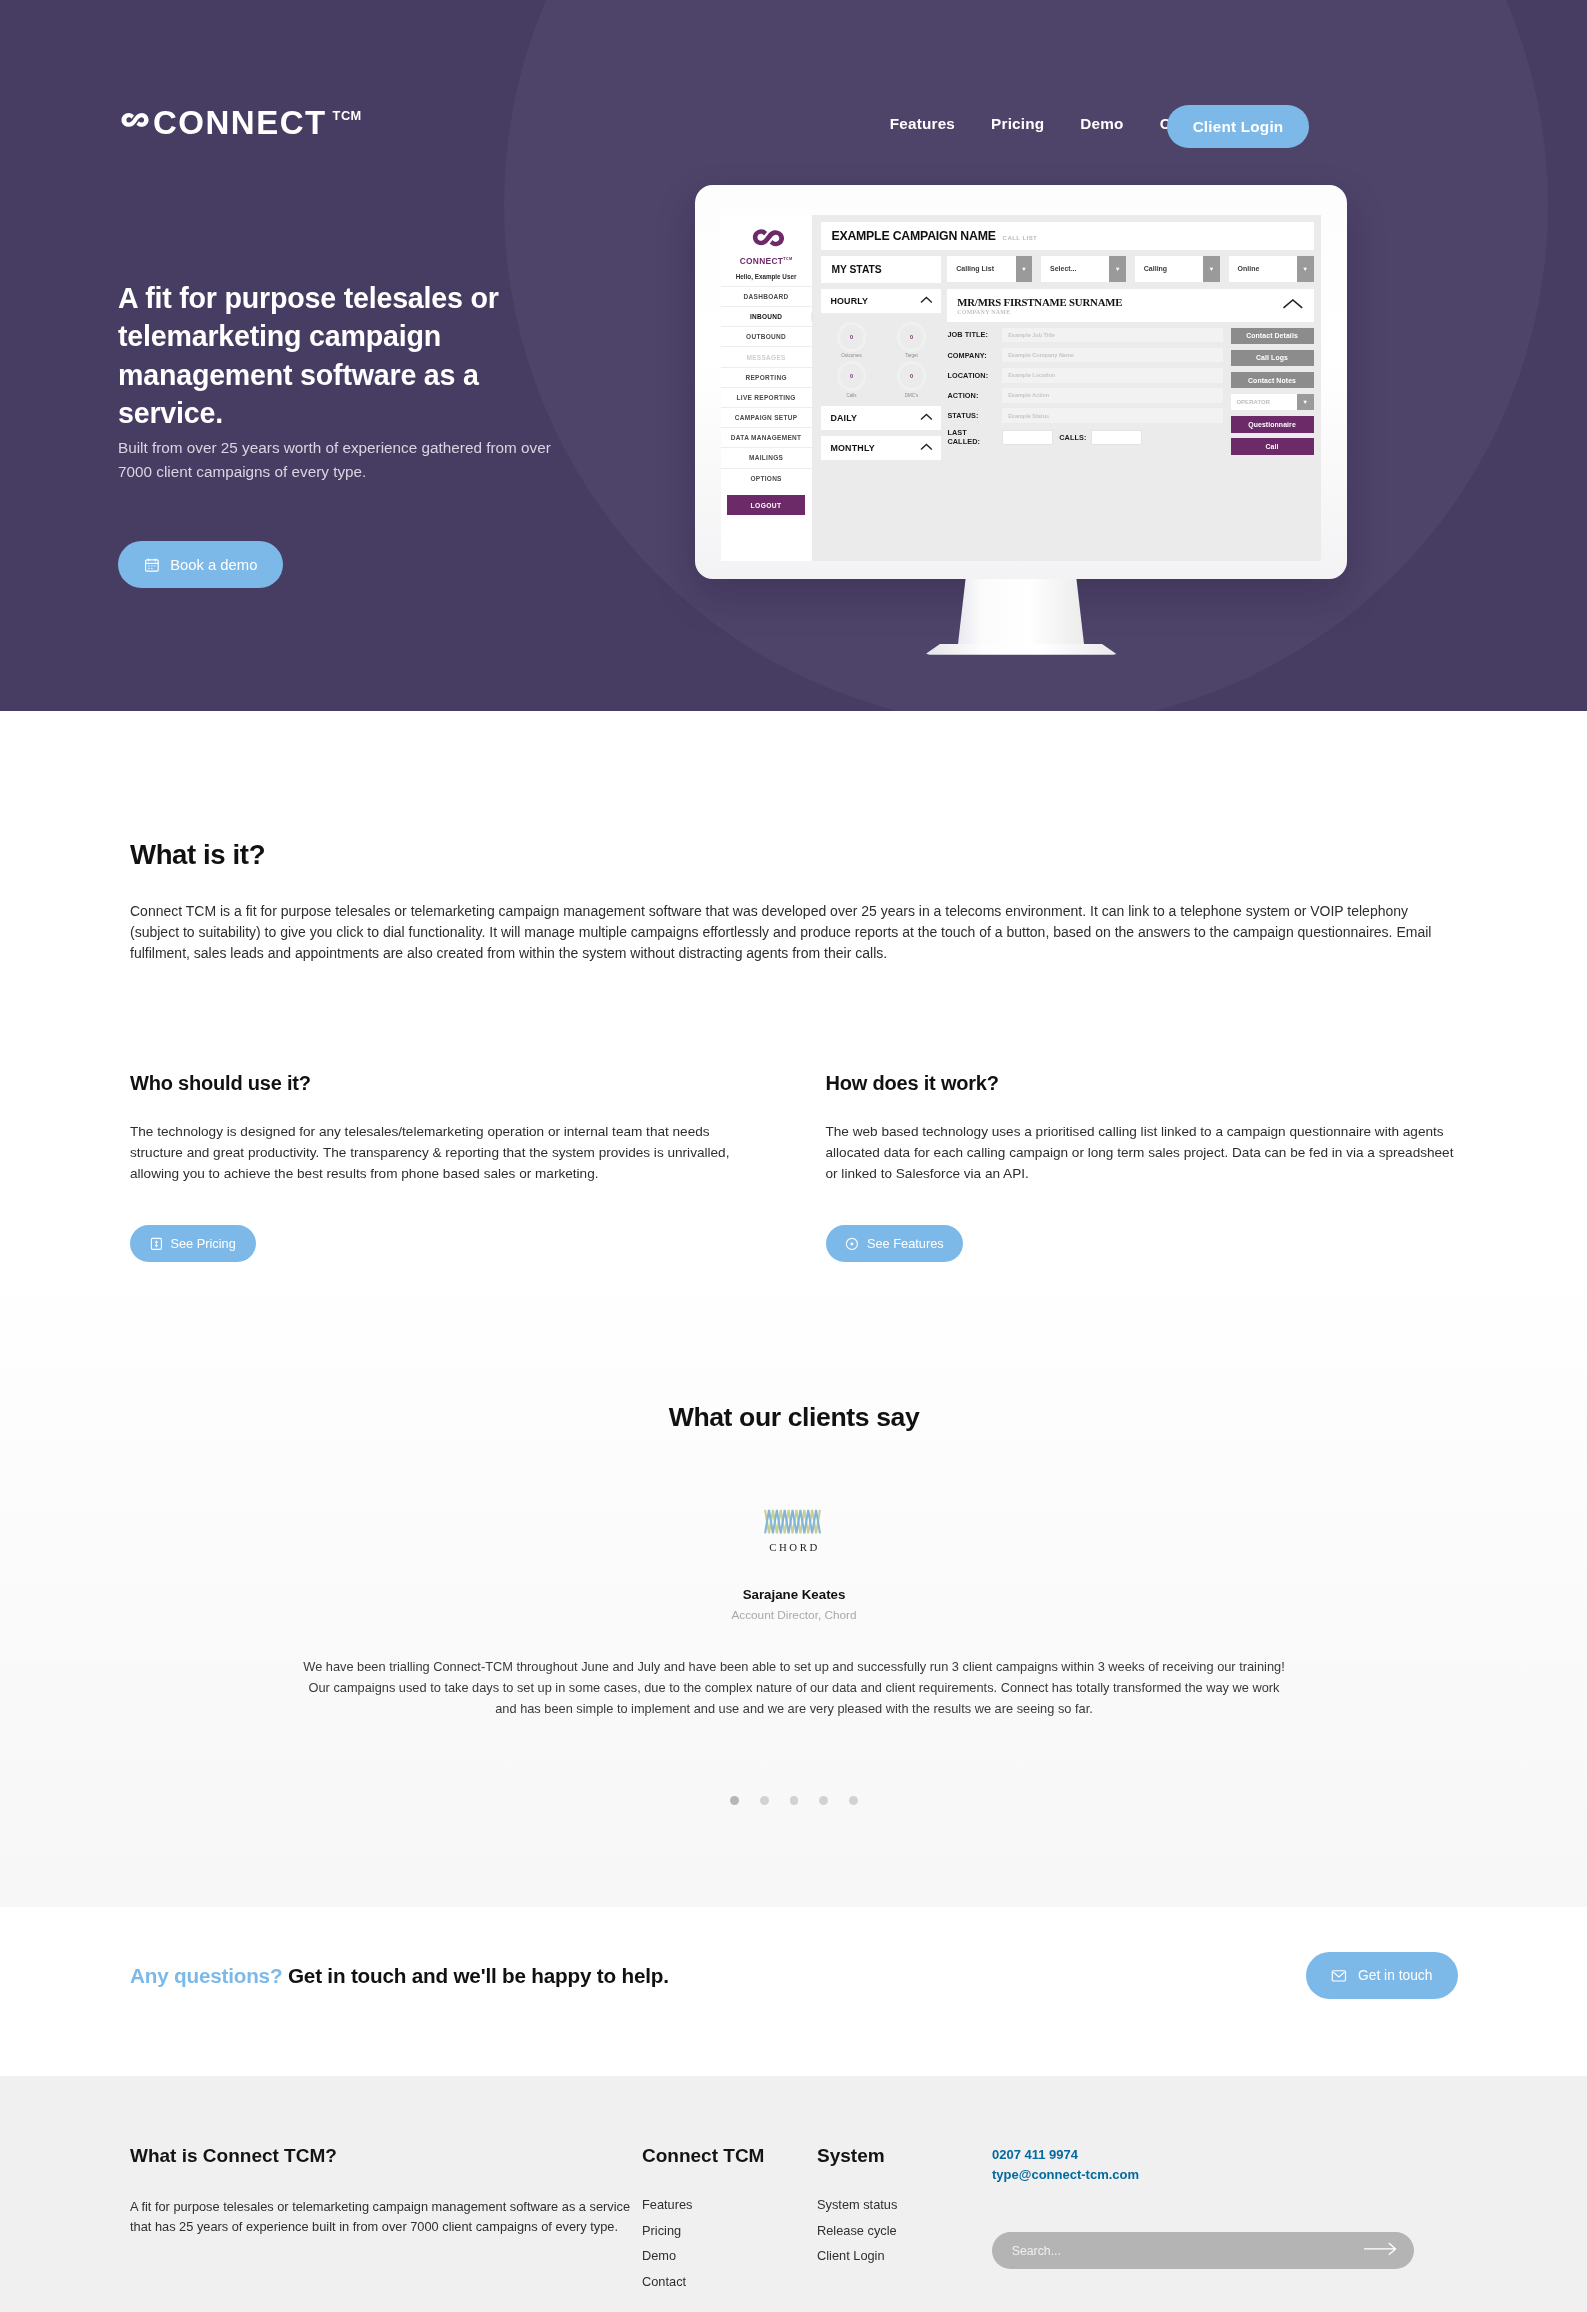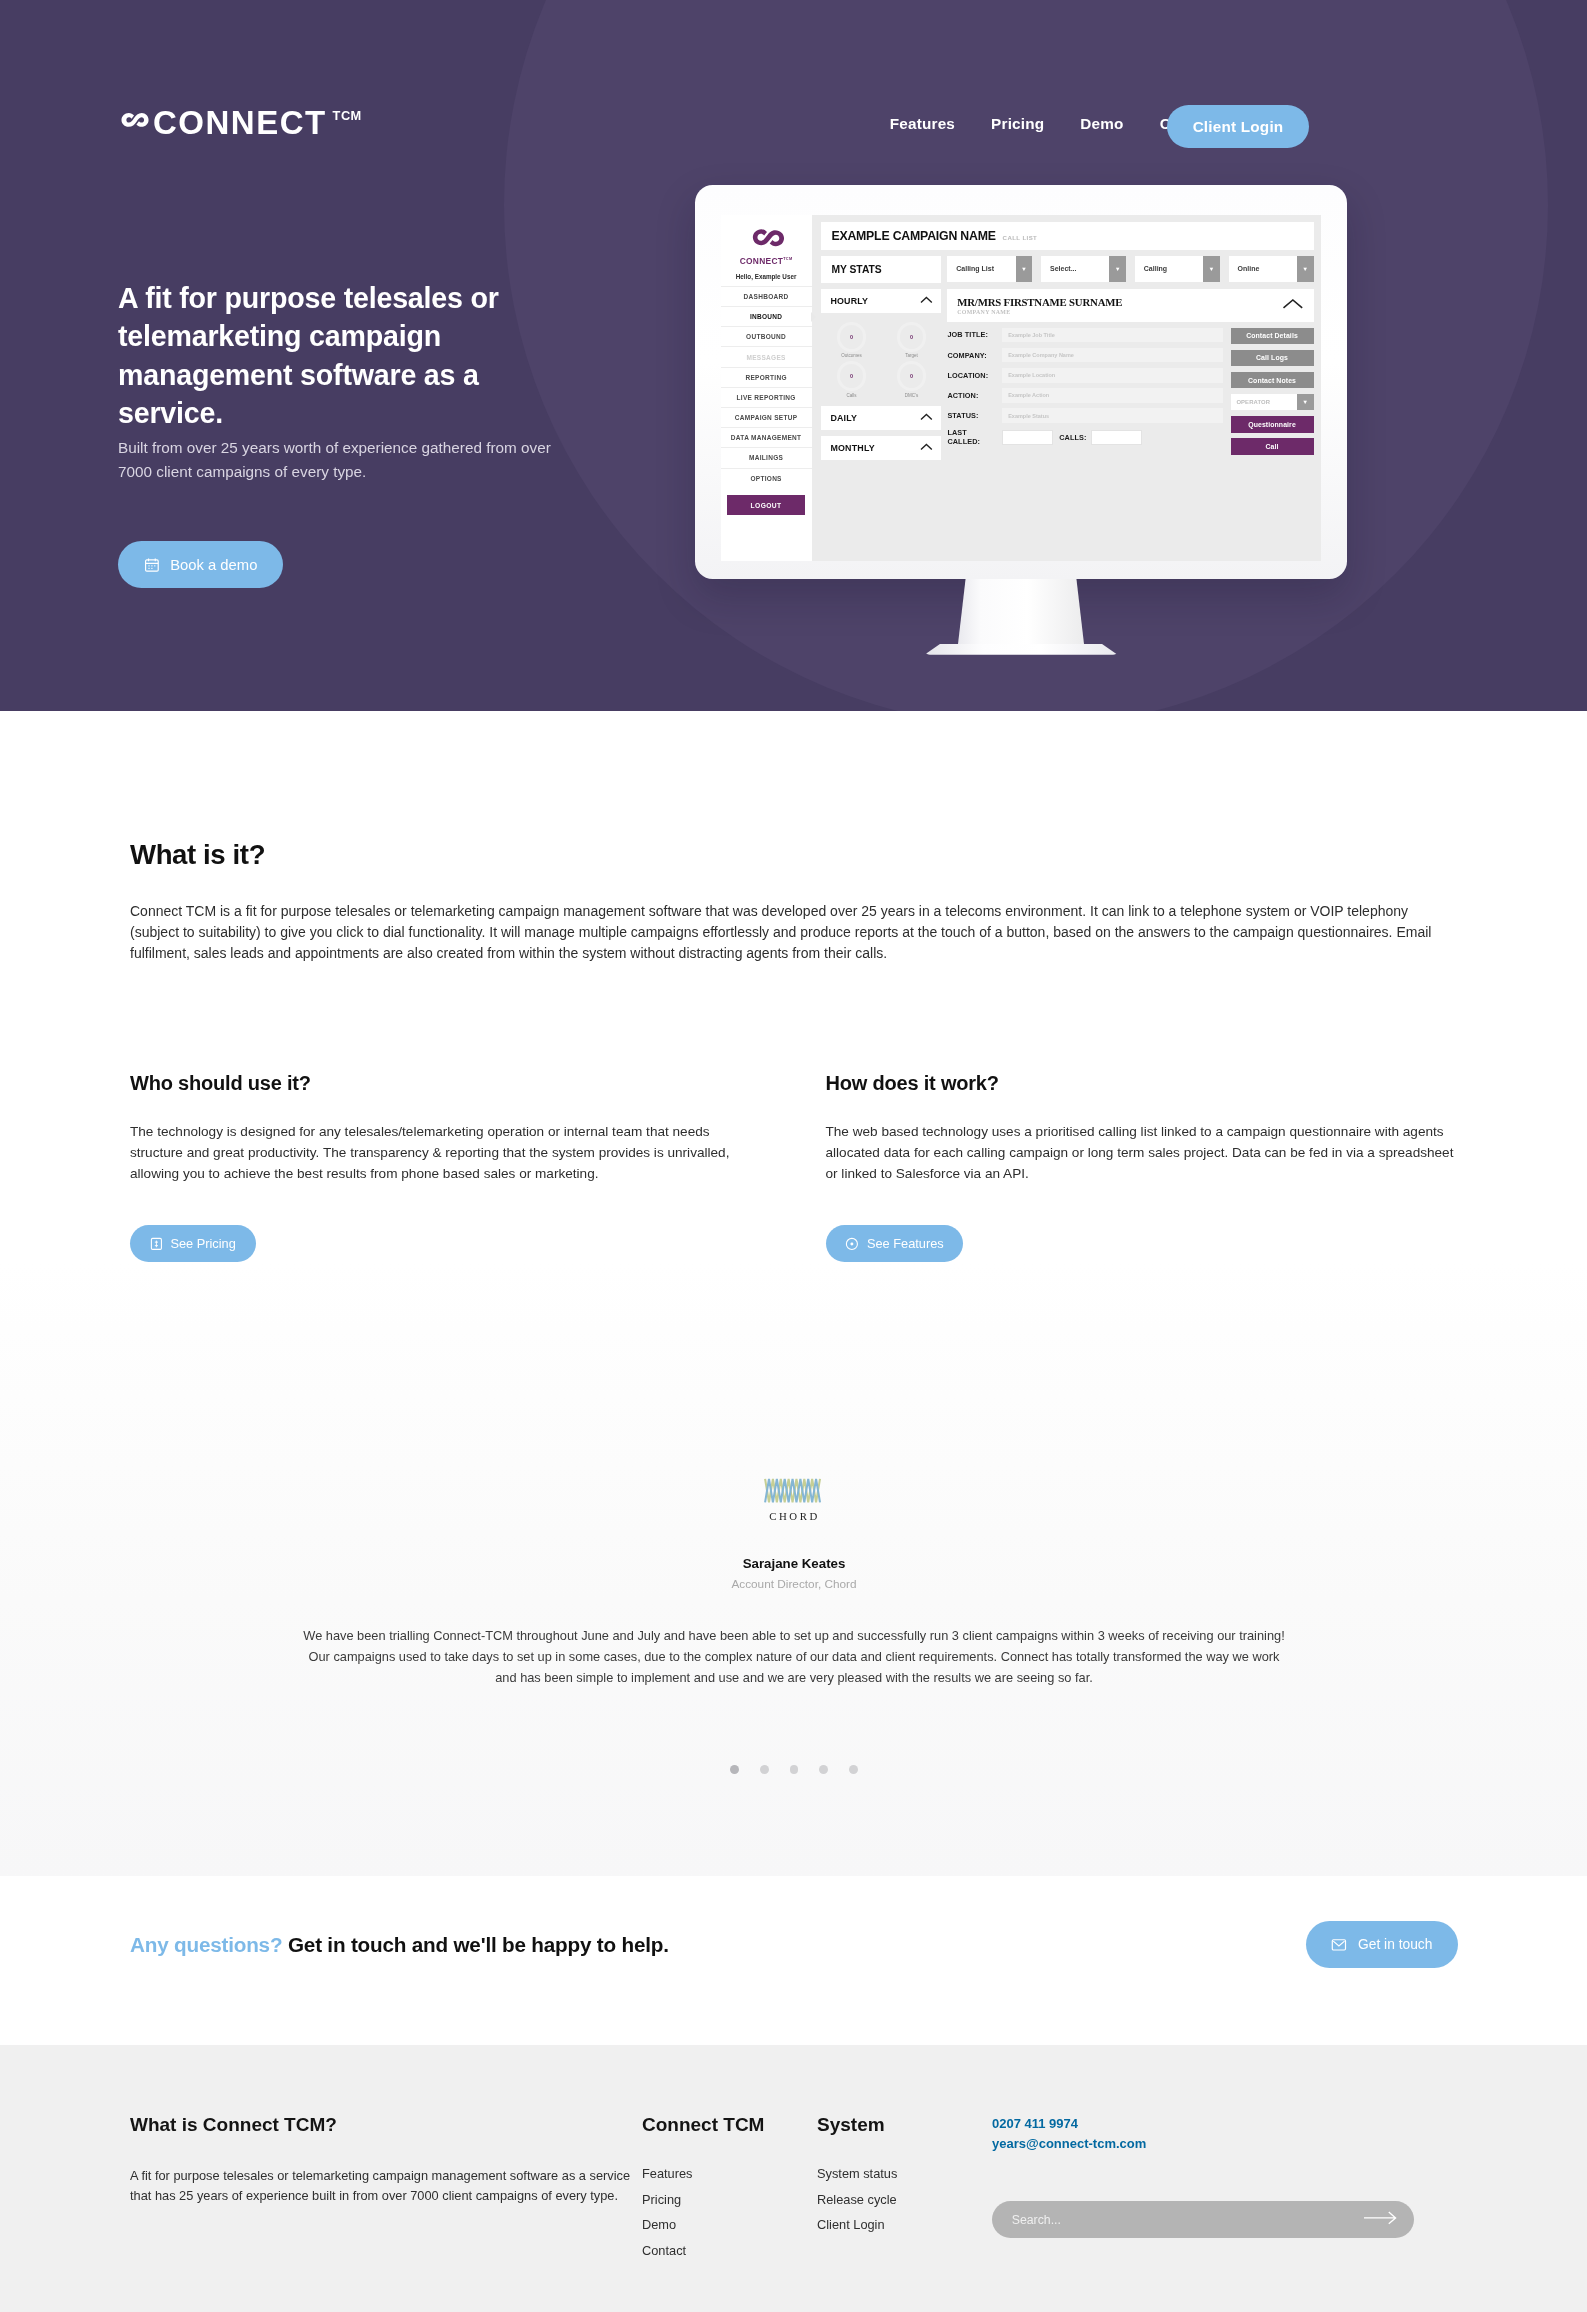--- a/index.html
+++ b/index.html
@@ -606,20 +606,21 @@
             </span>
             <span>See Features</span>
           </button>
         </div>
       </div>
     </div>
   </section>
 
   <section class="section clients">
     <div class="wrap">
+      <h2>What our clients say</h2>
 
       <div class="chord">
         <svg viewBox="0 0 76 52" width="75" height="51">
           <g fill="none" stroke-width="2.1" stroke-linejoin="miter">
             <path d="M8 6 L12 30 L16 6 L20 30 L24 6 L28 30 L32 6 L36 30 L40 6 L44 30 L48 6 L52 30 L56 6 L60 30 L64 6" stroke="#c6cf94"></path>
             <path d="M8 30 L12 6 L16 30 L20 6 L24 30 L28 6 L32 30 L36 6 L40 30 L44 6 L48 30 L52 6 L56 30 L60 6 L64 30" stroke="#84b6d4"></path>
           </g>
           <text x="38" y="48" text-anchor="middle" font-family="'Liberation Serif', serif" font-size="11" letter-spacing="2.6" fill="#1d1d1d">CHORD</text>
         </svg>
       </div>
@@ -675,21 +676,21 @@
 
       <div class="f-col-3">
         <div class="f-head">System</div>
         <a class="f-link" href="#">System status</a>
         <a class="f-link" href="#">Release cycle</a>
         <a class="f-link" href="#">Client Login</a>
       </div>
 
       <div class="f-col-4">
         <div class="f-contact">0207 411 9974</div>
-        <div class="f-contact">years@connect-tcm.com</div>
+        <div class="f-contact">type@connect-tcm.com</div>
         <div class="search">
           <input type="text" placeholder="Search..." style="">
           <span class="search-arrow">
             <svg width="35" height="15.8" viewBox="0 0 36 16" fill="none" stroke="#fff" stroke-width="1.4">
               <path d="M1 8h32M26.5 2L33.5 8 26.5 14"></path>
             </svg>
           </span>
         </div>
       </div>
     </div>

